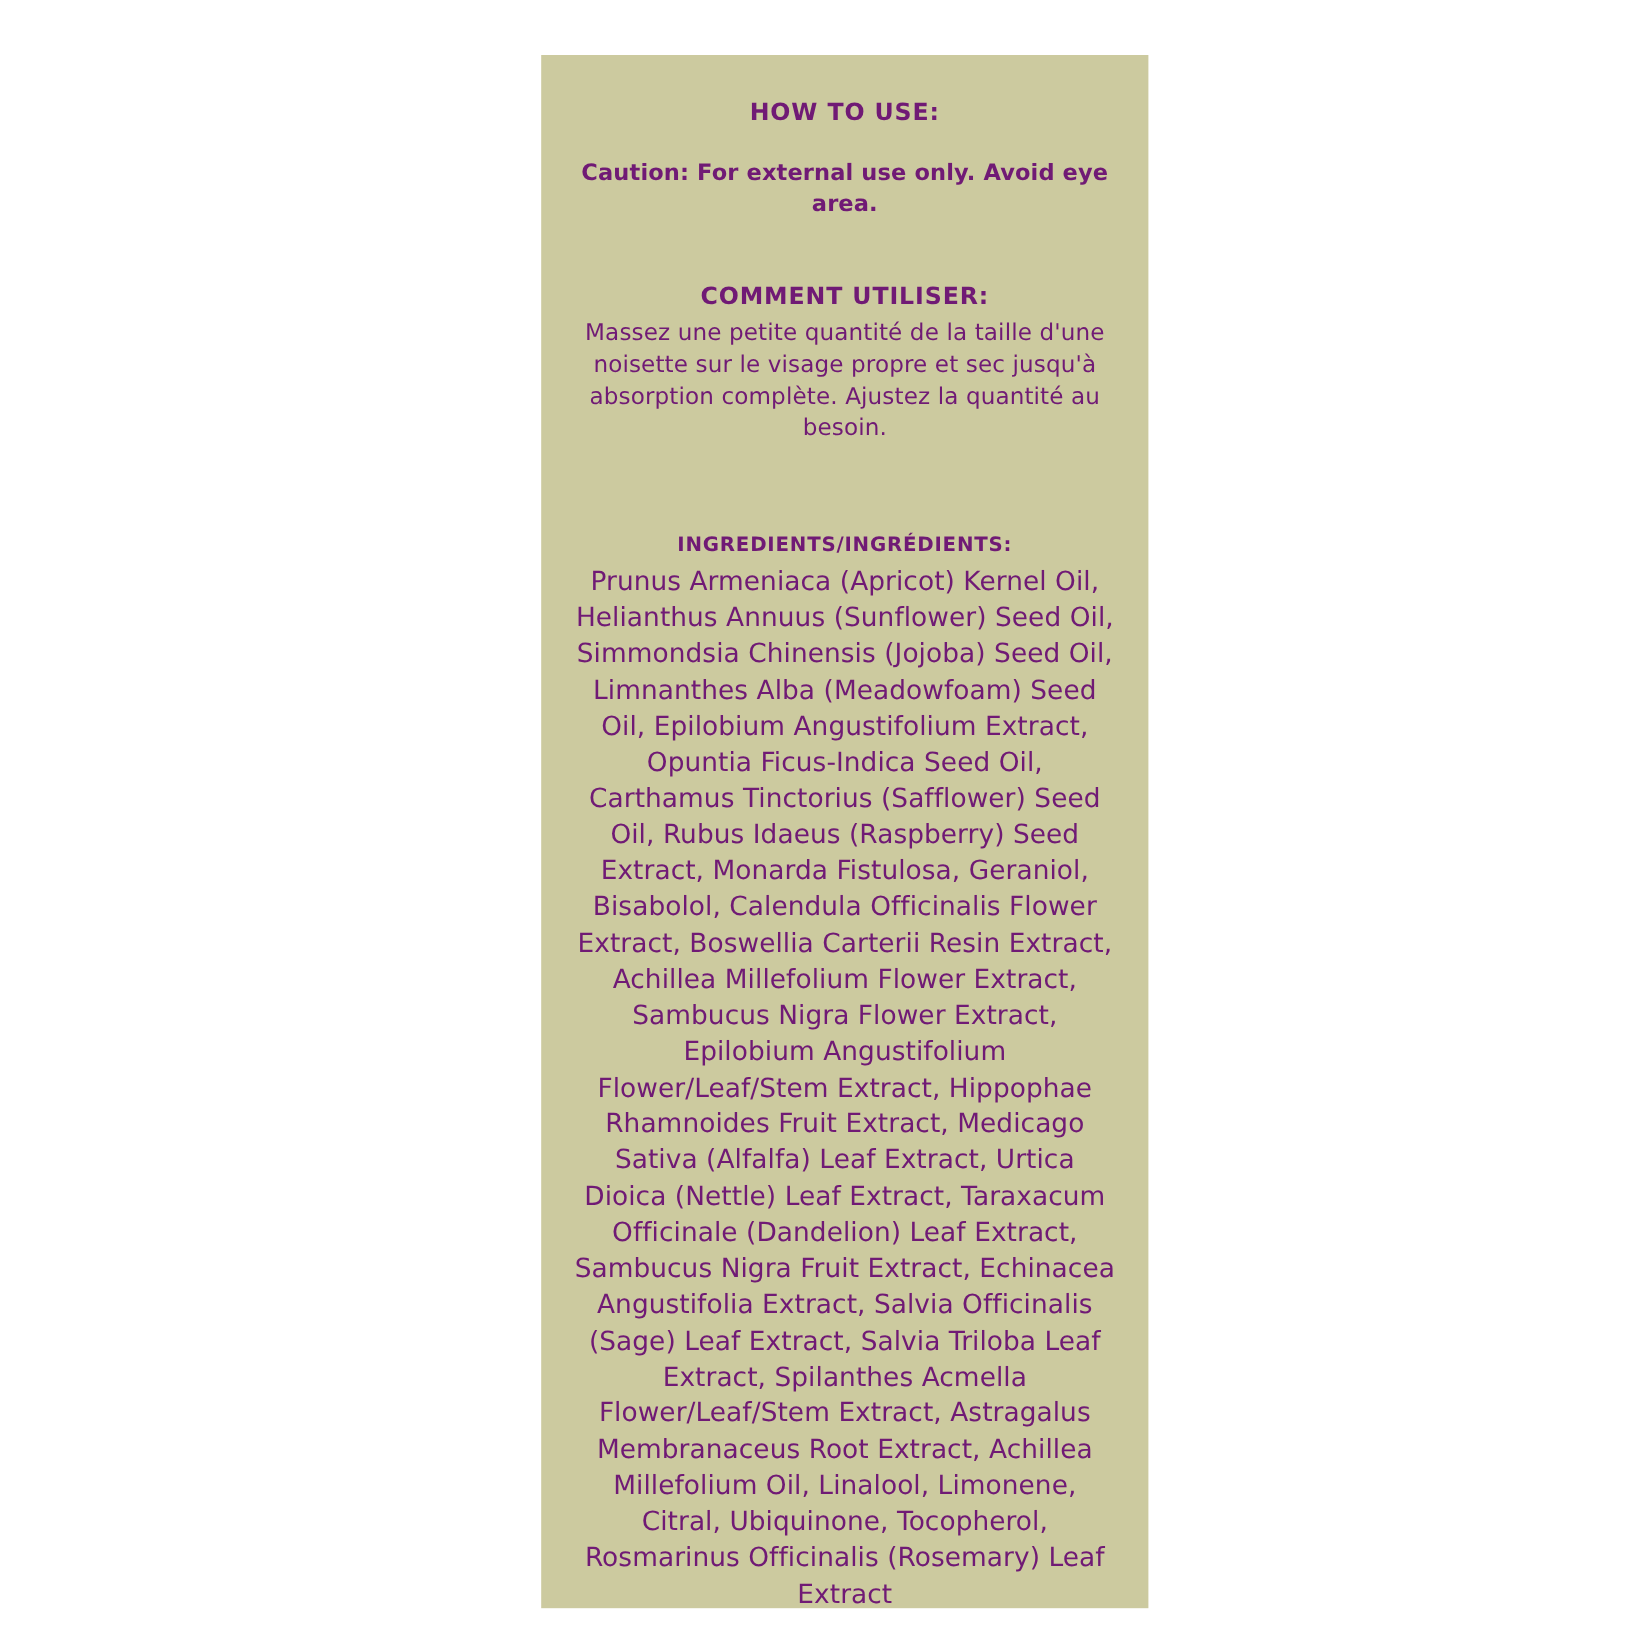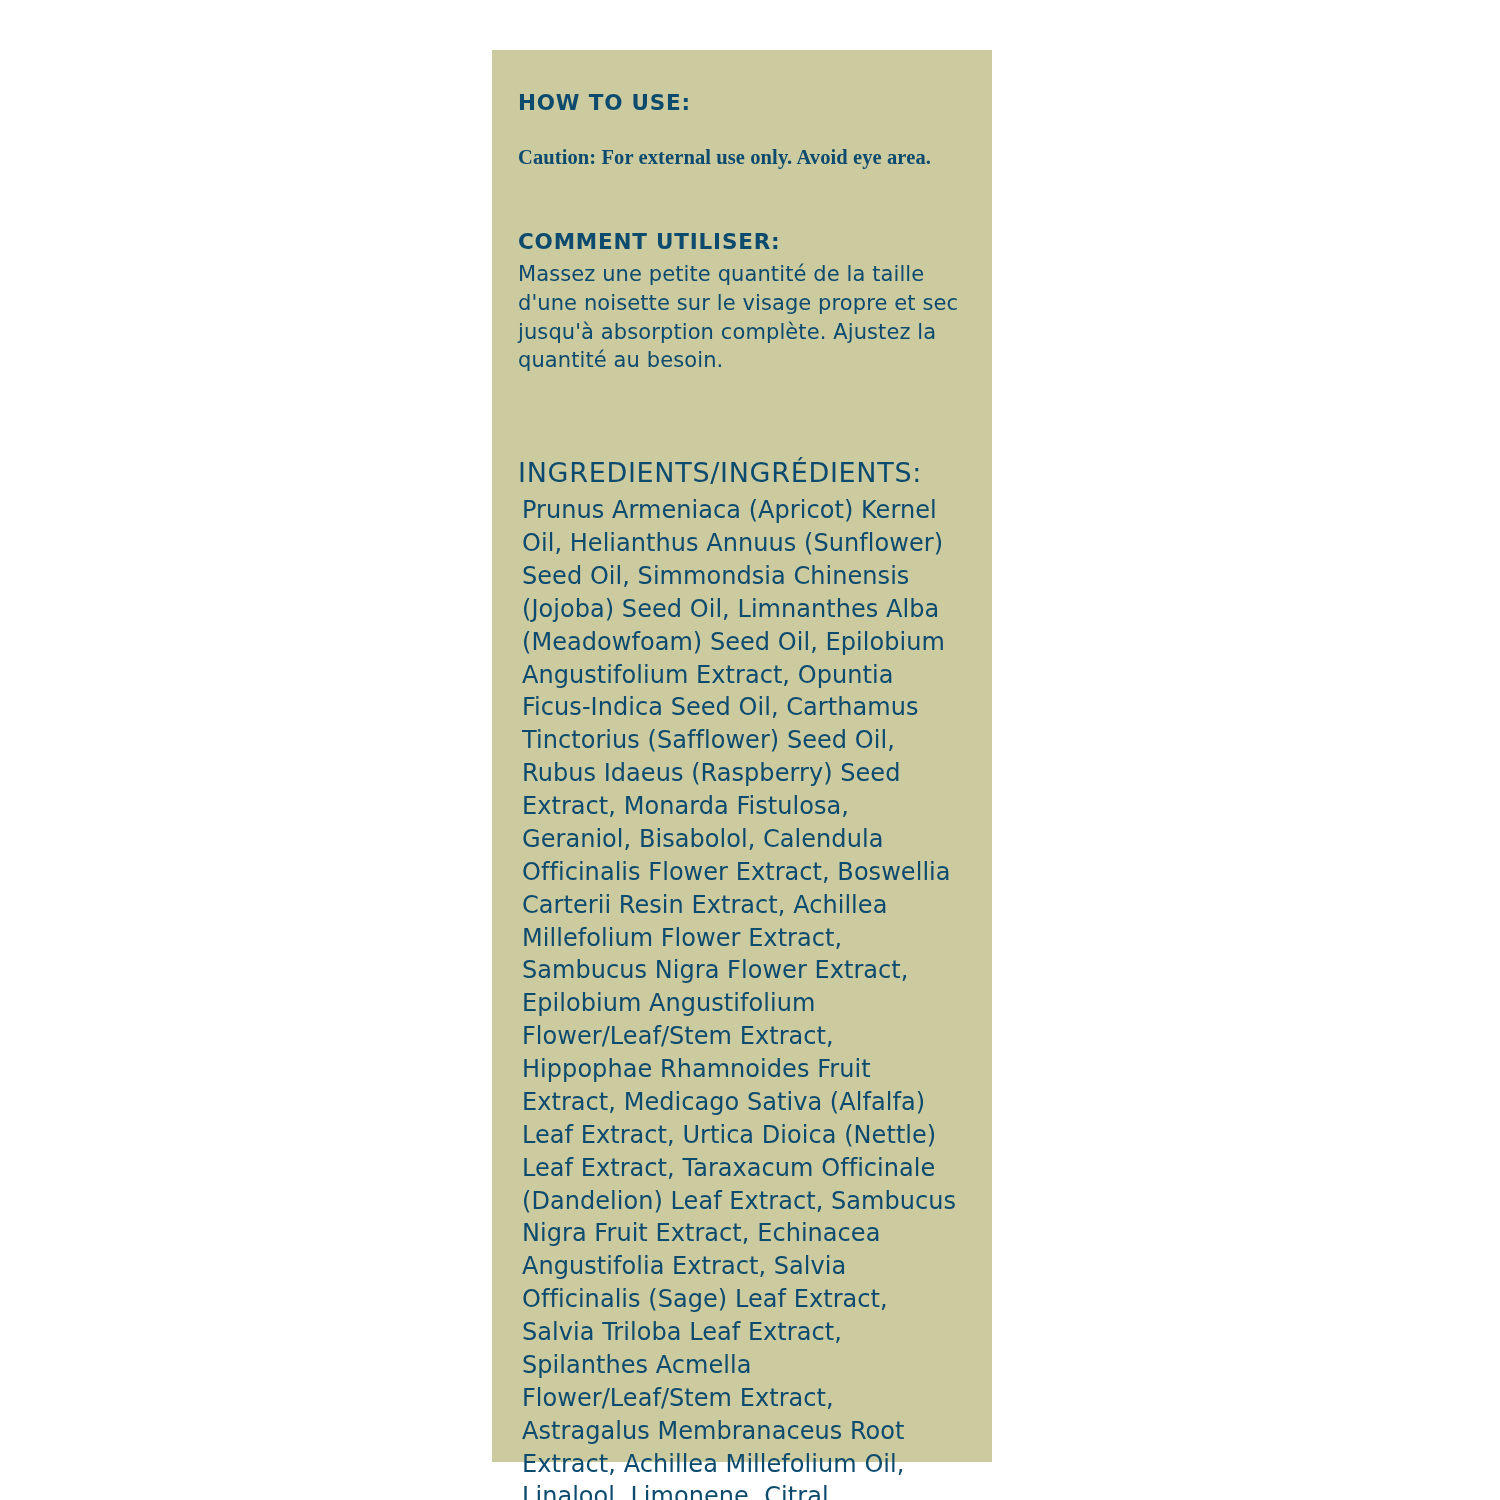--- a/index.html
+++ b/index.html
@@ -10,54 +10,54 @@
     height: 1500px;
   }
   body {
     font-family: "DejaVu Sans", sans-serif;
     position: relative;
   }
   #panel {
     position: absolute;
     left: 492px;
     top: 50px;
-    width: 500px;
+    width: 552px;
     height: 1412px;
     background: #ccca9f;
     box-sizing: border-box;
     padding: 38px 26px 20px 26px;
-    color: #0c4a6e;
+    text-align: center;
+    color: #701a75;
   }
   .heading {
     font-weight: bold;
     font-size: 21.5px;
     letter-spacing: 0.8px;
     line-height: 1.35;
     margin: 0 0 4px 0;
   }
   .body-text {
     font-size: 21px;
     line-height: 1.37;
     margin: 0;
     letter-spacing: 0.1px;
   }
   .caution {
     font-weight: bold;
     font-size: 20.5px;
     line-height: 1.37;
     margin: 0;
     letter-spacing: 0.1px;
-    font-family: Liberation Serif, serif;
   }
   .gap-sm { height: 22px; }
   .gap-lg { height: 56px; }
   .gap-xl { height: 60px; }
   .ingredients-heading {
-    font-weight: normal;
-    font-size: 27px;
+    font-weight: bold;
+    font-size: 18px;
     letter-spacing: 0.7px;
     margin: 0 0 6px 0;
   }
   .ingredients-body {
     font-size: 24px;
     line-height: 1.37;
     margin: 0;
     letter-spacing: 0.05px;
     padding: 0 4px;
   }

